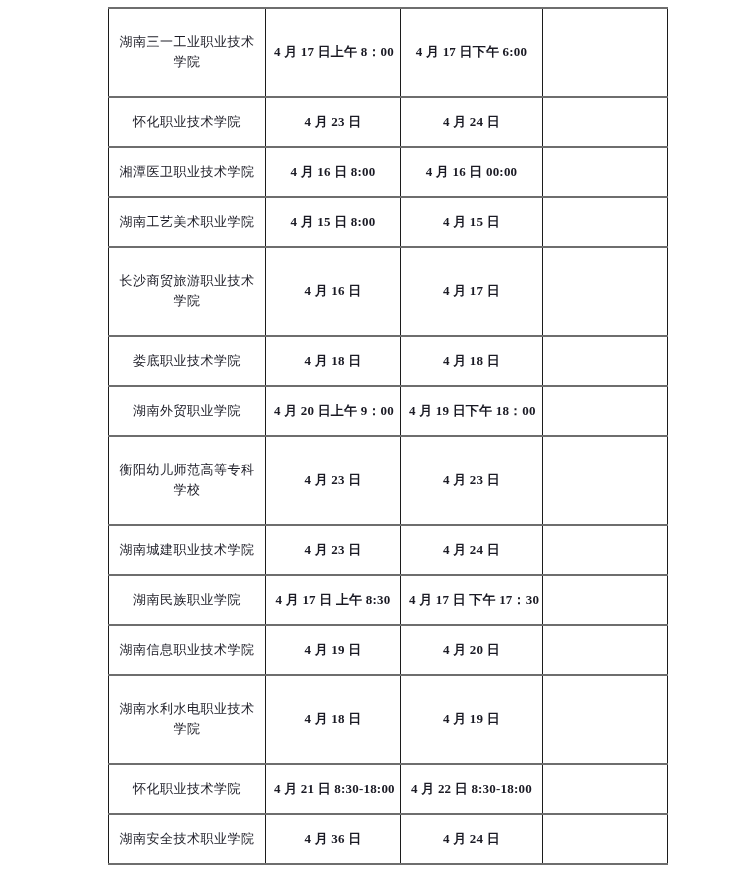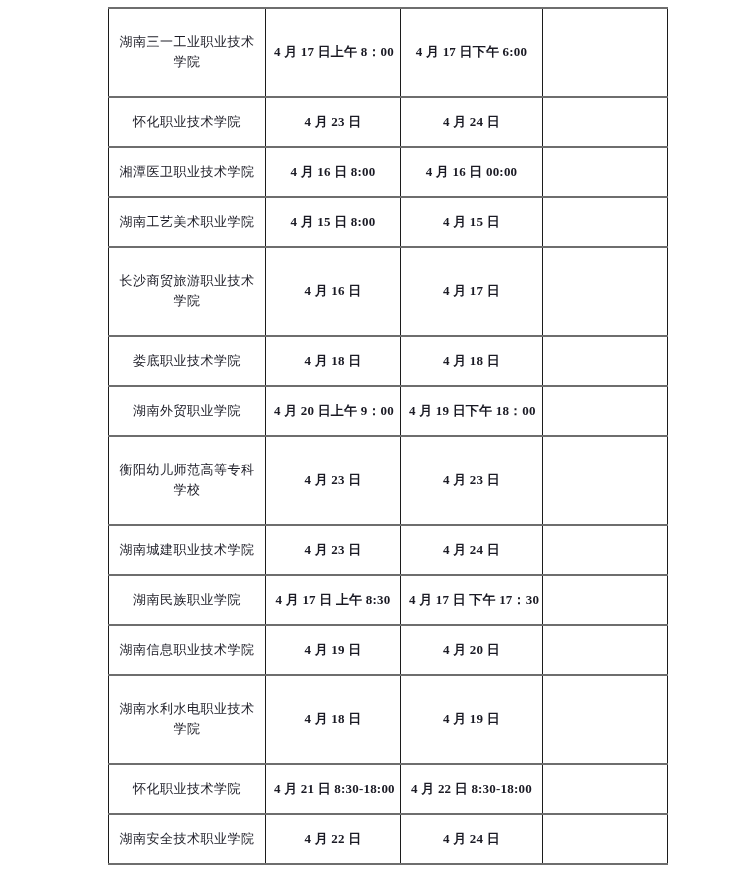--- a/index.html
+++ b/index.html
@@ -143,19 +143,19 @@
 
   <tr>
     <td class="c-name">怀化职业技术学院</td>
     <td class="c-date">4 月 21 日 8:30-18:00</td>
     <td class="c-date">4 月 22 日 8:30-18:00</td>
     <td class="c-empty"></td>
   </tr>
 
   <tr>
     <td class="c-name">湖南安全技术职业学院</td>
-    <td class="c-date">4 月 22 日</td>
+    <td class="c-date">4 月 36 日</td>
     <td class="c-date">4 月 24 日</td>
     <td class="c-empty"></td>
   </tr>
 </tbody>
   </table>
 </div>
 
 </body></html>

